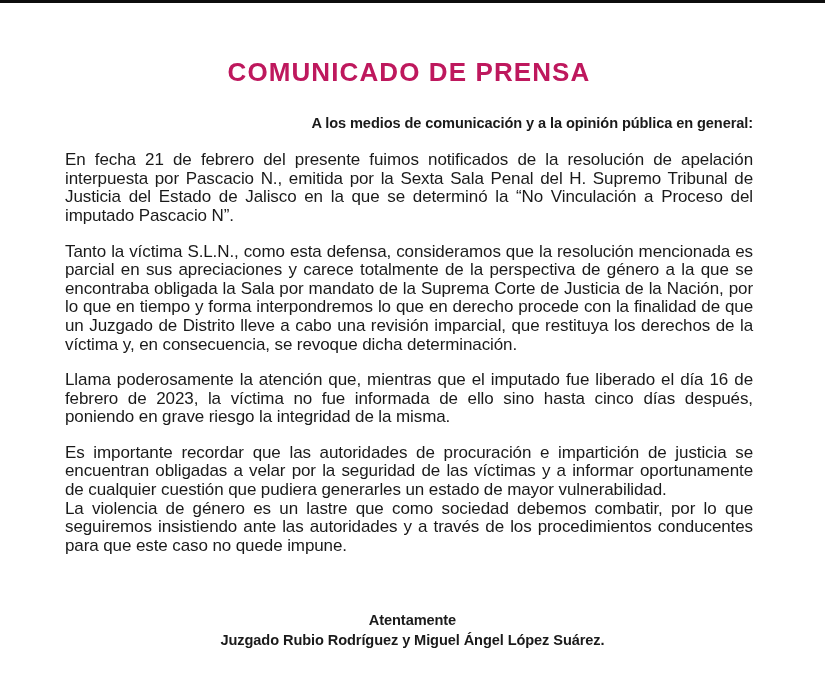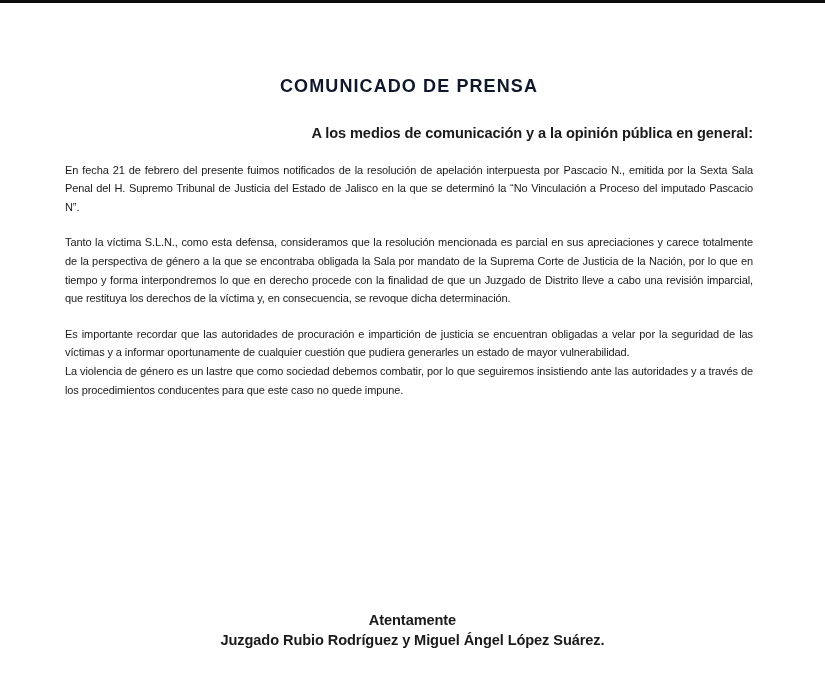--- a/index.html
+++ b/index.html
@@ -27,43 +27,43 @@
     position: absolute;
     top: 0;
     left: 0;
     width: 825px;
     height: 691px;
     box-sizing: border-box;
     padding: 0 72px 0 65px;
   }
   .press-title {
     margin: 0;
-    padding-top: 76px;
+    padding-top: 57px;
     text-align: center;
-    font-size: 18px;
+    font-size: 26px;
     font-weight: bold;
     letter-spacing: 1.1px;
-    color: #0f172a;
+    color: #be185d;
     line-height: 1.2;
   }
   .salutation {
     margin: 0;
     padding-top: 26px;
     font-size: 14.6px;
     font-weight: bold;
     text-align: right;
     line-height: 1.3;
     letter-spacing: -0.1px;
   }
   .body-block {
     padding-top: 18px;
   }
   .para {
     margin: 0 0 17px 0;
-    font-size: 11px;
+    font-size: 17px;
     font-weight: normal;
     text-align: justify;
     text-justify: inter-word;
     line-height: 18.6px;
     letter-spacing: -0.1px;
   }
   .para.tight {
     margin-bottom: 0;
   }
   .signature {
@@ -89,20 +89,21 @@
 
 <div class="page">
 
   <h1 class="press-title">COMUNICADO DE PRENSA</h1>
 
   <p class="salutation">A los medios de comunicación y a la opinión pública en general:</p>
 
   <div class="body-block">
     <p class="para">En fecha 21 de febrero del presente fuimos notificados de la resolución de apelación interpuesta por Pascacio N., emitida por la Sexta Sala Penal del H. Supremo Tribunal de Justicia del Estado de Jalisco en la que se determinó la “No Vinculación a Proceso del imputado Pascacio N”.</p>
     <p class="para">Tanto la víctima S.L.N., como esta defensa, consideramos que la resolución mencionada es parcial en sus apreciaciones y carece totalmente de la perspectiva de género a la que se encontraba  obligada la Sala por mandato de la Suprema Corte de Justicia de la Nación, por lo que en tiempo y forma interpondremos lo que en derecho procede con la finalidad de que un Juzgado de Distrito lleve a cabo una revisión imparcial, que restituya los derechos de la víctima y, en consecuencia, se revoque dicha determinación.</p>
+    <p class="para">Llama poderosamente la atención que, mientras que el imputado fue liberado el día 16 de febrero de 2023, la víctima no fue informada de ello sino hasta cinco días después, poniendo en grave riesgo la integridad de la misma.</p>
     <p class="para tight">Es importante recordar que las autoridades de procuración e impartición de justicia se encuentran obligadas a velar por la seguridad de las víctimas y a informar oportunamente de cualquier cuestión que pudiera generarles un estado de mayor vulnerabilidad.</p>
     <p class="para">La violencia de género es un lastre que como sociedad debemos combatir, por lo que seguiremos insistiendo ante las autoridades y a través de los procedimientos conducentes para que este caso no quede impune.</p>
   </div>
 
   <div class="signature">
     <p class="sign-line">Atentamente</p>
     <p class="sign-line">Juzgado Rubio Rodríguez y Miguel Ángel López Suárez.</p>
   </div>
 
 </div>

